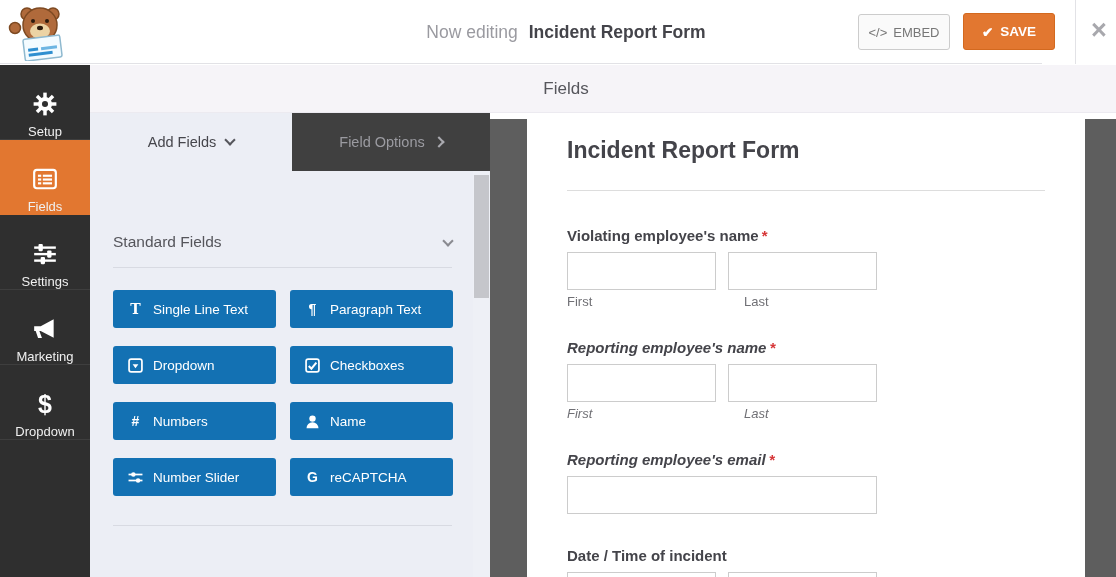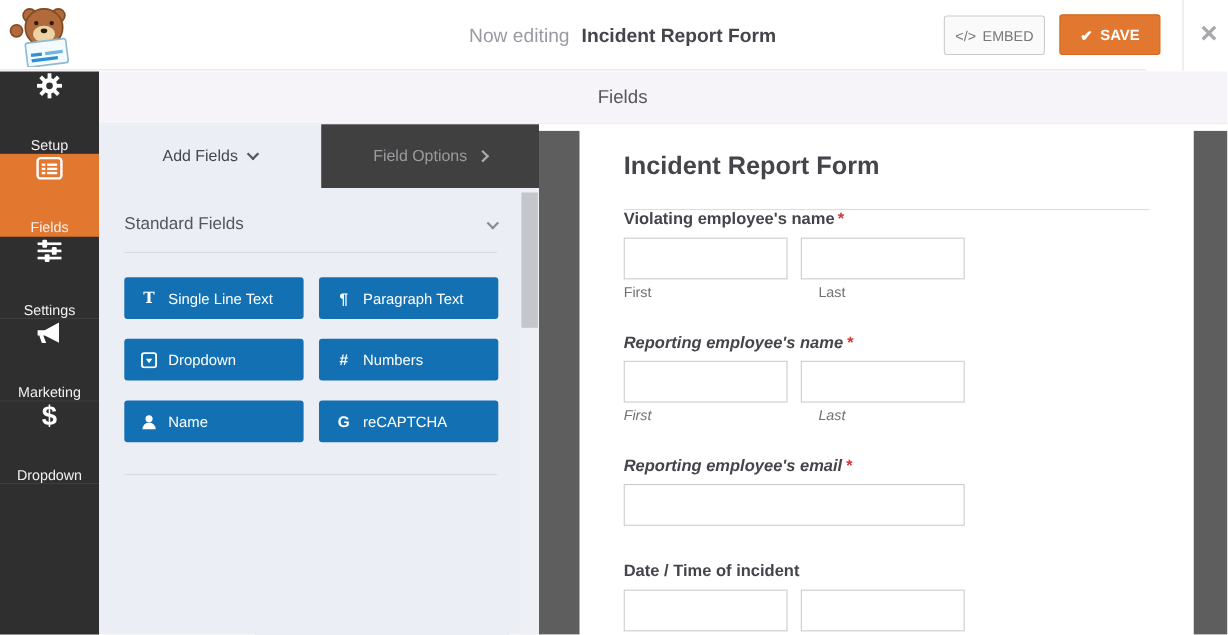--- a/index.html
+++ b/index.html
@@ -37,21 +37,21 @@
   }
   .header-vline { position:absolute; left:1075px; top:0; width:1px; height:64px; background:#e2e2e6; }
   .close-x {
     position:absolute; left:1082px; top:0; width:34px; height:64px;
     color:#a8a8ad; font-size:27px; font-weight:bold; line-height:60px; text-align:center; cursor:pointer;
   }
   
   .sidebar { position:absolute; left:0; top:65px; width:90px; height:512px; background:#2f2f2f; }
   .side-item {
     height:75px; border-bottom:1px solid #3e3e3e;
-    display:flex; flex-direction:column; align-items:center; justify-content:space-between; gap:7px;
+    display:flex; flex-direction:column; align-items:center; justify-content:flex-end; gap:7px;
     color:#f0f0f0; font-size:13px; cursor:pointer;
   }
   .side-item.active { background:#e27730; border-bottom:1px solid #e27730; }
   .side-icon { width:26px; height:26px; display:flex; align-items:center; justify-content:center; }
   .dollar-glyph { font-size:25px; font-weight:bold; color:#fff; line-height:26px; }
   
   .fields-bar {
     position:absolute; left:90px; top:65px; width:1026px; height:48px;
     background:#f6f4f8; border-bottom:1px solid #eceaf0;
   }
@@ -63,21 +63,21 @@
   .tabs { position:absolute; left:90px; top:113px; width:400px; height:58px; display:flex; }
   .tab { display:flex; align-items:center; justify-content:center; gap:10px; font-size:14.5px; cursor:pointer; }
   .tab-add { width:202px; background:#eceef5; color:#46464c; }
   .tab-options { width:198px; background:#404040; color:#9b9ba1; }
   .chev { width:8px; height:8px; border-right:2px solid #56565c; border-bottom:2px solid #56565c; }
   .chev-down { transform:rotate(45deg); margin-top:-4px; }
   .chev-right { transform:rotate(-45deg); border-color:#aaaab0; }
   
   .left-panel { position:absolute; left:90px; top:171px; width:400px; height:406px; background:#eceef5; }
   .section-head {
-    margin:24px 38px 0 23px; display:flex; align-items:center; justify-content:space-between;
+    margin:62px 38px 0 23px; display:flex; align-items:center; justify-content:space-between;
     font-size:15.5px; color:#55555b; cursor:pointer;
   }
   .sec-chev { width:8px; height:8px; border-right:2px solid #8a8a90; border-bottom:2px solid #8a8a90; transform:rotate(45deg); margin-top:-3px; }
   .panel-divider { margin:16px 38px 0 23px; border-top:1px solid #d8dae2; }
   .btn-grid {
     margin:22px 37px 0 23px;
     display:grid; grid-template-columns:1fr 1fr; column-gap:14px; row-gap:18px;
   }
   .fbtn {
     height:38px; background:#1371b3; border-radius:3px; color:#fff; font-size:13.5px;
@@ -91,21 +91,21 @@
   .panel-scrollbar { position:absolute; left:473px; top:171px; width:17px; height:406px; background:#eef0f6; }
   .scroll-thumb { position:absolute; left:1px; top:4px; width:15px; height:123px; background:#c5c6cb; cursor:pointer; }
   
   .preview-wrap { position:absolute; left:490px; top:113px; width:626px; height:464px; background:#fff; overflow:hidden; }
   .dark-left  { position:absolute; left:0;  top:6px; width:37px; height:458px; background:#5e5e5e; }
   .dark-right { position:absolute; left:595px; top:6px; width:31px; height:458px; background:#5e5e5e; }
   .card { position:absolute; left:37px; top:6px; width:558px; height:458px; background:#fff; padding:0 40px; }
   .form-title { margin-top:15px; font-size:23px; font-weight:bold; color:#44444a; line-height:32px; }
   .title-divider { margin-top:24px; border-top:1px solid #dddddd; }
   .fblock { cursor:pointer; }
-  .fb-1 { }
+  .fb-1 { margin-top:36px; }
   .fb-next { margin-top:30px;font-style:italic; }
   .fb-last { margin-top:33px; }
   .flabel { font-size:15px; font-weight:bold; color:#44444a; line-height:18px; }
   .req { color:#d63638; margin-left:3px; }
   .inputs { margin-top:7px; display:flex; gap:12px; }
   .pinput { height:38px; background:#fff; border:1px solid #cccccc; }
   .half { width:149px; }
   .full { width:310px; }
   .sublabels { margin-top:4px; display:flex; gap:28px; font-size:13px; color:#707075; }
   .sublabels span { width:149px; }
@@ -247,33 +247,53 @@
     <div class="fbtn">
       <span class="ficon">
         <svg viewBox="0 0 14 14" width="15" height="15">
           <rect x="1" y="1" width="12" height="12" rx="2" fill="none" stroke="#fff" stroke-width="1.6"></rect>
           <path d="M4.3 5.8 h5.4 L7 9.6 z" fill="#fff"></path>
         </svg>
       </span>
       <span>Dropdown</span>
     </div>
     <div class="fbtn">
+      <span class="ficon">
+        <svg viewBox="0 0 14 14" width="15" height="15">
+          <rect x="1" y="1" width="12" height="12" rx="2" fill="none" stroke="#fff" stroke-width="1.6"></rect>
+          <path d="M3.5 7.4 L6 10 L10.6 4.4" fill="none" stroke="#fff" stroke-width="1.9"></path>
+        </svg>
+      </span>
+      <span>Checkboxes</span>
+    </div>
+    <div class="fbtn">
       <span class="ficon glyph">#</span>
       <span>Numbers</span>
     </div>
     <div class="fbtn">
       <span class="ficon">
         <svg viewBox="0 0 14 14" width="15" height="15" fill="#fff">
           <circle cx="7" cy="4.3" r="3"></circle>
           <path d="M1.4 13.2 a5.6 5.6 0 0 1 11.2 0 z"></path>
         </svg>
       </span>
       <span>Name</span>
     </div>
     <div class="fbtn">
+      <span class="ficon">
+        <svg viewBox="0 0 14 14" width="15" height="15" fill="#fff">
+          <rect x="0.5" y="3.4" width="13" height="1.6"></rect>
+            <circle cx="5" cy="4.2" r="2.1"></circle>
+          <rect x="0.5" y="9" width="13" height="1.6"></rect>
+            <circle cx="9.4" cy="9.8" r="2.1"></circle>
+        </svg>
+      </span>
+      <span>Number Slider</span>
+    </div>
+    <div class="fbtn">
       <span class="ficon glyph">G</span>
       <span>reCAPTCHA</span>
     </div>
   </div>
 
   <div class="bottom-divider"></div>
 </div>
 
 <div class="panel-scrollbar">
   <div class="scroll-thumb"></div>

